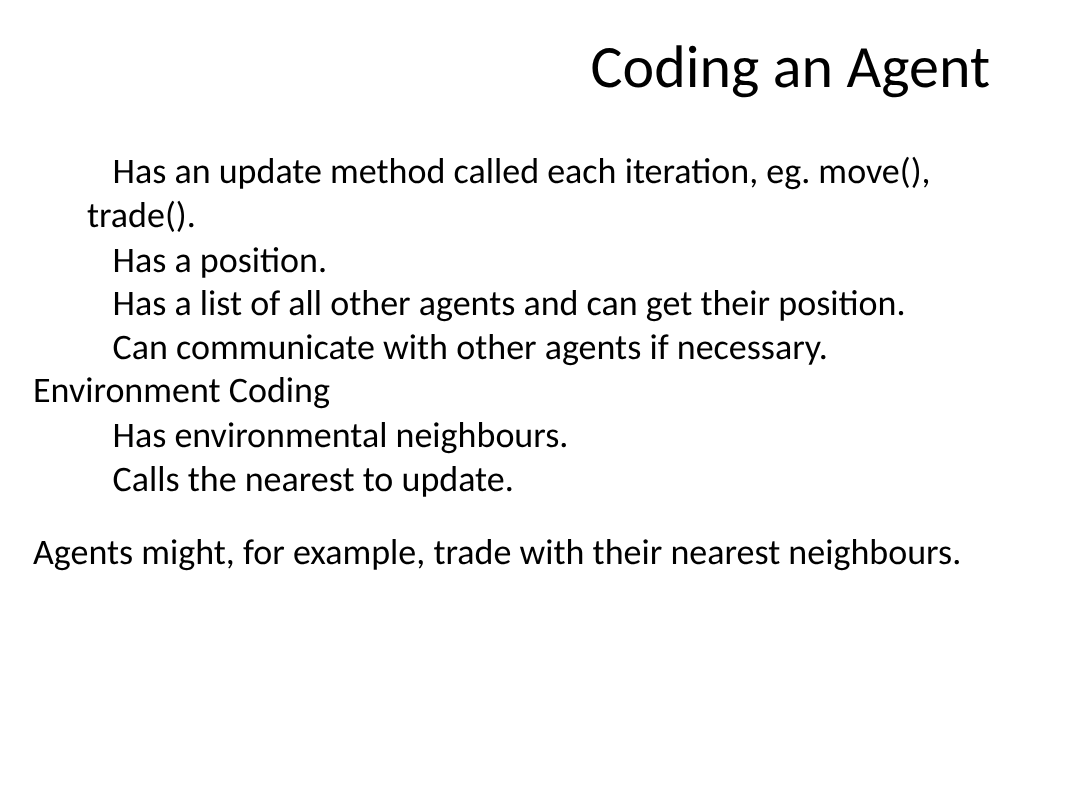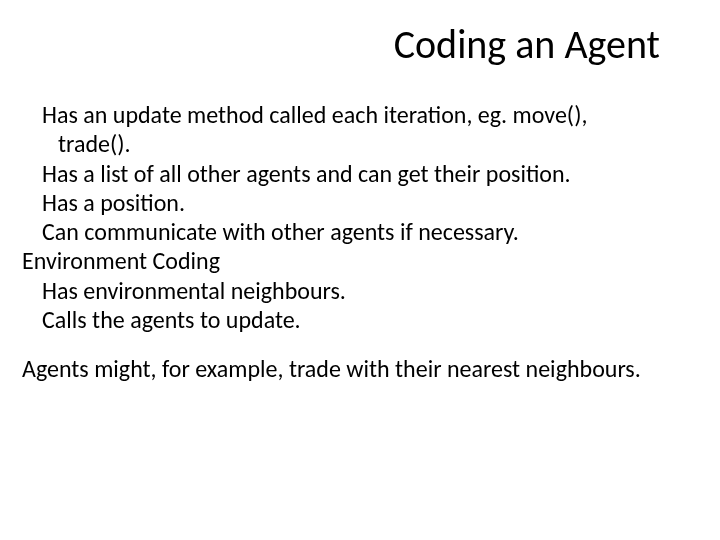--- a/index.html
+++ b/index.html
@@ -28,35 +28,35 @@
   }
   .body {
     position: absolute;
     top: 100px;
     left: 22px;
     right: 22px;
     font-size: 24px;
     line-height: 1.22;
   }
   .lvl0 { margin-left: 0; }
-  .lvl1 { margin-left: 20px; }
+  .lvl1 { margin-left: 53px; }
   .lvl2 { margin-left: 36px; }
   .gap { height: 20px; }
 </style>
 </head>
 <body>
 
 <div class="slide">
   <div class="title">Coding an Agent</div>
 
   <div class="body">
     <div class="lvl1">Has an update method called each iteration, eg. move(),</div>
     <div class="lvl2">trade().</div>
+    <div class="lvl1">Has a position.</div>
     <div class="lvl1">Has a list of all other agents and can get their position.</div>
-    <div class="lvl1">Has a position.</div>
     <div class="lvl1">Can communicate with other agents if necessary.</div>
     <div class="lvl0">Environment Coding</div>
     <div class="lvl1">Has environmental neighbours.</div>
-    <div class="lvl1">Calls the agents to update.</div>
+    <div class="lvl1">Calls the nearest to update.</div>
     <div class="gap"></div>
     <div class="lvl0">Agents might, for example, trade with their nearest neighbours.</div>
   </div>
 </div>
 
 </body></html>

